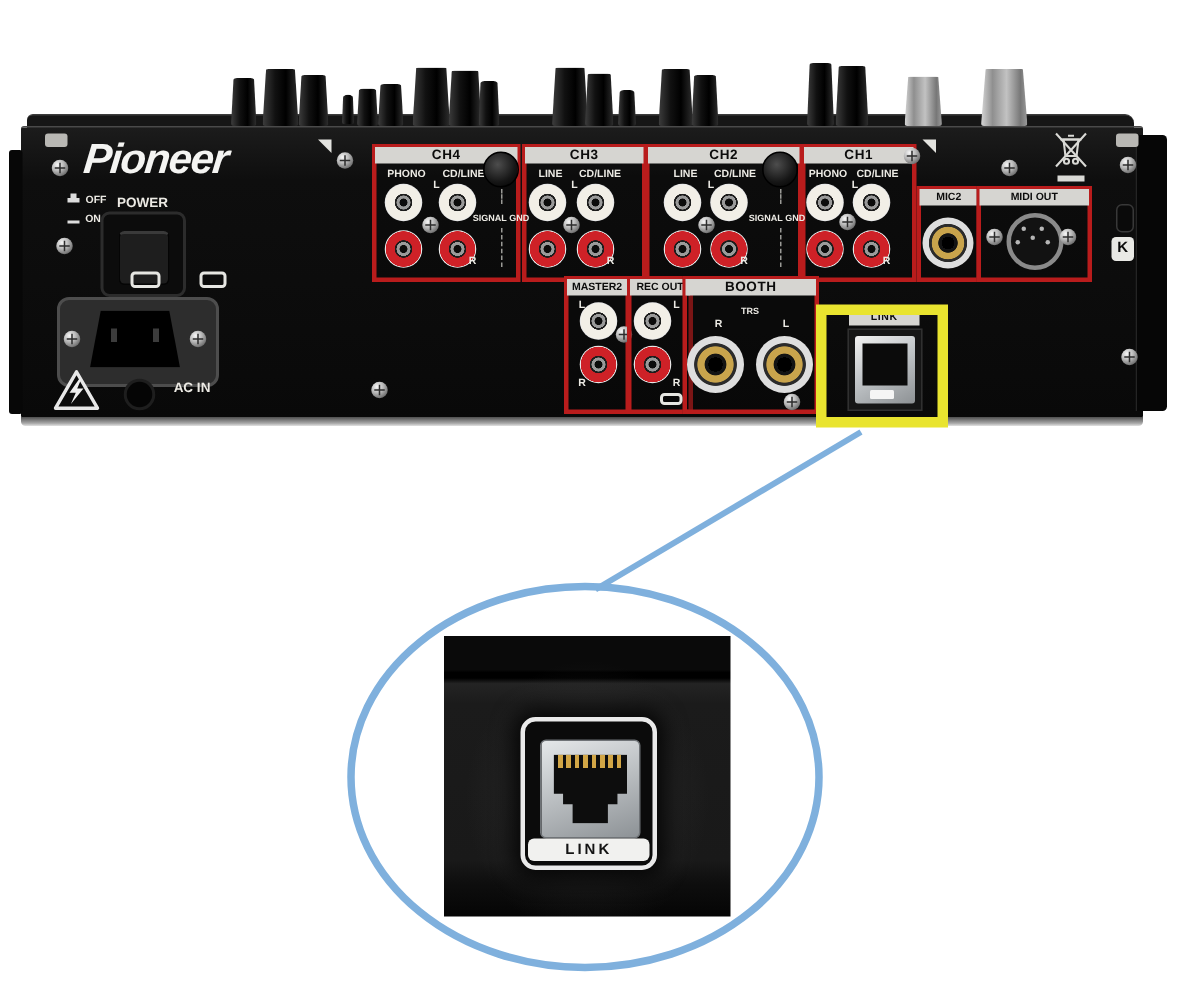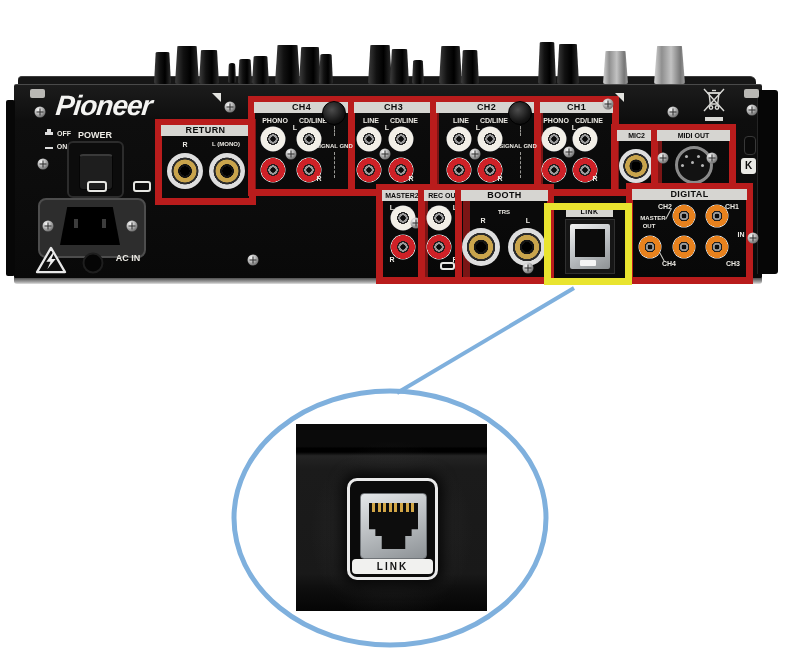--- a/index.html
+++ b/index.html
@@ -15,21 +15,21 @@
   .panel-bevel{position:absolute;left:14px;top:278px;width:748px;height:6px;
                background:linear-gradient(180deg,#4f4f4f,#a9a9a9 70%,#e2e2e2);border-radius:0 0 3px 3px;}
   .side-right{position:absolute;left:757px;top:90px;width:20px;height:184px;background:#060606;border-left:1px solid #242424;border-radius:0 3px 3px 0;}
   .side-left{position:absolute;left:6px;top:100px;width:9px;height:176px;background:#070707;border-radius:2px;}
   .corner-clip{position:absolute;width:15px;height:9px;background:#b9b8b4;border-radius:2px;}
   
   .knob{position:absolute;background:linear-gradient(90deg,#3d3d3d 0,#111 35%,#000 65%,#2e2e2e 100%);
         border-radius:4px 4px 2px 2px;clip-path:polygon(10% 0,90% 0,100% 100%,0 100%);}
   .knob.silver{background:linear-gradient(90deg,#d6d6d6 0,#8f8f8f 25%,#c2c2c2 55%,#777 85%,#9b9b9b 100%);}
   
-  .box{position:absolute;border:7px solid #b91c1c;background:rgba(10,10,10,.35);}
+  .box{position:absolute;border:3px solid #b91c1c;background:rgba(10,10,10,.35);}
   .hdr{position:absolute;left:-1px;right:-1px;top:-1px;height:11px;background:#d6d5d1;color:#0c0c0c;
        font-size:9px;font-weight:bold;text-align:center;line-height:11px;letter-spacing:.4px;}
   .hdr.sm{font-size:7px;letter-spacing:0;}
   .lbl{position:absolute;color:#eceae4;font-weight:bold;font-size:7px;white-space:nowrap;transform:translateX(-50%);}
   .lbl.t6{font-size:6px;}
   .logo{position:absolute;left:56px;top:90px;color:#f4f4f2;font-size:28px;font-weight:bold;
         font-style:italic;letter-spacing:-1px;transform:skewX(-6deg);}
   
   .rca{position:absolute;border-radius:50%;transform:translate(-50%,-50%);
        background:radial-gradient(circle,#0c0c0c 0 14%,#9a9a9a 16% 26%,#1c1c1c 27% 32%,
@@ -147,27 +147,20 @@
   </div>
   <div class="screw" style="left:48px;top:226px"></div>
   <div class="screw" style="left:132px;top:226px"></div>
   <svg class="abs" style="left:35px;top:246px" width="32" height="28" viewBox="0 0 34 30">
     <path d="M17 2 L32 28 L2 28 Z" fill="#0d0d0d" stroke="#e8e8e8" stroke-width="2.4" stroke-linejoin="round"></path>
     <path d="M19 7 L12 17 h4.5 L13 25 L22 14 h-4.5 L20.5 7 Z" fill="#efefef"></path>
   </svg>
   <div class="hole" style="left:93px;top:263px"></div>
   <div class="lbl" style="left:128px;top:253px;font-size:9px">AC IN</div>
 
-  <div class="box" style="left:155px;top:119px;width:87px;height:72px">
-    <div class="hdr">RETURN</div>
-    <div class="lbl" style="left:23px;top:15px">R</div>
-    <div class="lbl t6" style="left:64px;top:15px">L (MONO)</div>
-    <div class="jack" style="left:23px;top:45px;width:36px;height:36px"></div>
-    <div class="jack" style="left:65px;top:45px;width:36px;height:36px"></div>
-  </div>
 
   <div class="box" style="left:248px;top:96px;width:93px;height:86px">
     <div class="hdr">CH4</div>
     <div class="lbl" style="left:20px;top:14px">PHONO</div>
     <div class="lbl" style="left:58px;top:14px">CD/LINE</div>
     <div class="lbl" style="left:40px;top:21px">L</div>
     <div class="rca white" style="left:18px;top:36px;width:25px;height:25px"></div>
     <div class="rca white" style="left:54px;top:36px;width:25px;height:25px"></div>
     <div class="screw" style="left:36px;top:51px"></div>
     <div class="rca red" style="left:18px;top:67px;width:25px;height:25px"></div>
@@ -263,37 +256,20 @@
     <div class="hdr sm">MIC2</div>
     <div class="jack" style="left:18px;top:35px;width:34px;height:34px"></div>
   </div>
   <div class="box" style="left:651px;top:124px;width:71px;height:58px">
     <div class="hdr sm">MIDI OUT</div>
     <div class="din" style="left:36px;top:34px"></div>
   </div>
   <div class="screw" style="left:663px;top:158px"></div>
   <div class="screw" style="left:712px;top:158px"></div>
 
-  <div class="box" style="left:626px;top:183px;width:113px;height:87px">
-    <div class="hdr">DIGITAL</div>
-    <div class="lbl" style="left:32px;top:13px">CH2</div>
-    <div class="lbl" style="left:99px;top:13px">CH1</div>
-    <div class="lbl t6" style="left:20px;top:25px">MASTER</div>
-    <div class="lbl t6" style="left:16px;top:33px">OUT</div>
-    <div class="lbl" style="left:108px;top:41px">IN</div>
-    <div class="lbl" style="left:36px;top:70px">CH4</div>
-    <div class="lbl" style="left:100px;top:70px">CH3</div>
-    <div class="sep-line" style="left:35px;top:18px;height:12px;transform:rotate(28deg)"></div>
-    <div class="sep-line" style="left:28px;top:60px;height:12px;transform:rotate(-28deg)"></div>
-    <div class="rca orange" style="left:51px;top:26px;width:23px;height:23px"></div>
-    <div class="rca orange" style="left:84px;top:26px;width:23px;height:23px"></div>
-    <div class="rca orange" style="left:17px;top:57px;width:23px;height:23px"></div>
-    <div class="rca orange" style="left:51px;top:57px;width:23px;height:23px"></div>
-    <div class="rca orange" style="left:84px;top:57px;width:23px;height:23px"></div>
-  </div>
 
   <svg class="abs" style="left:701px;top:86px" width="26" height="28" viewBox="0 0 26 28">
     <g stroke="#d9d9d5" stroke-width="1.4" fill="none">
       <path d="M8 7 h10 l-1.3 11 h-7.4 Z"></path>
       <path d="M6 7 h14"></path>
       <path d="M11 4.5 h4"></path>
       <circle cx="10" cy="21.5" r="1.7"></circle>
       <circle cx="16" cy="21.5" r="1.7"></circle>
       <path d="M3 3 L23 25 M23 3 L3 25"></path>
     </g>

